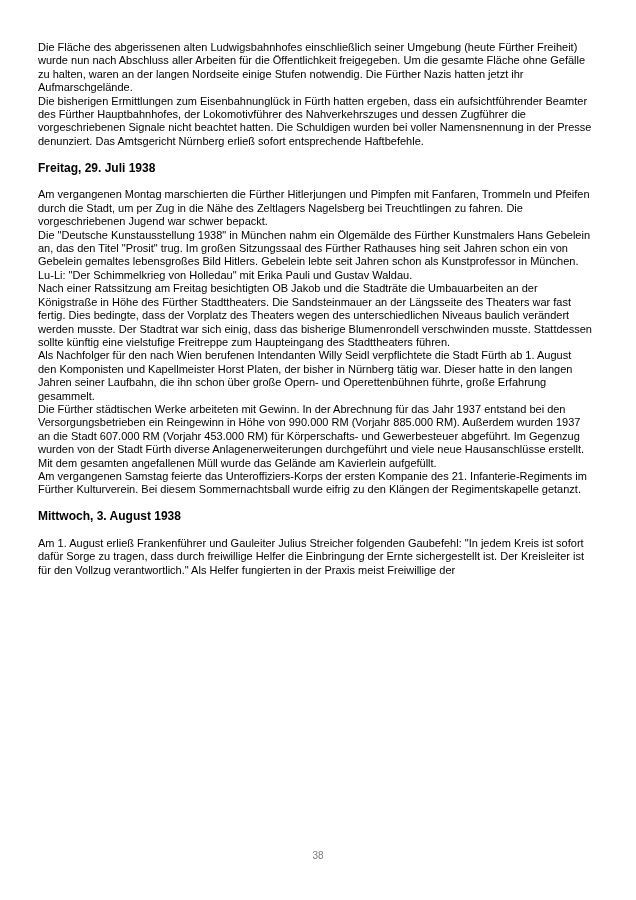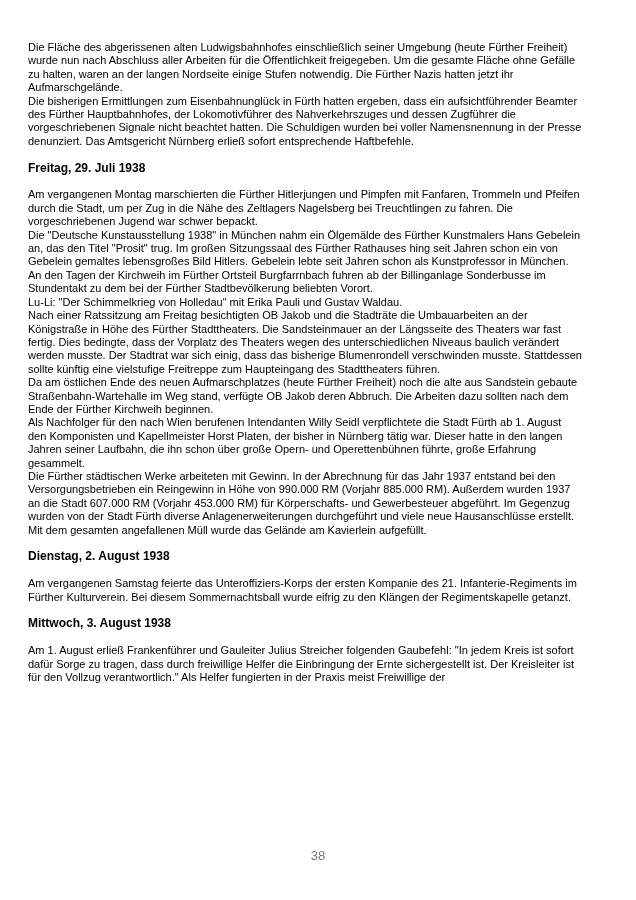--- a/index.html
+++ b/index.html
@@ -10,21 +10,21 @@
   body {
     position: relative;
     width: 636px;
     height: 900px;
     font-family: "Liberation Sans", "DejaVu Sans", sans-serif;
     color: #000000;
     overflow: hidden;
   }
   .content {
     position: absolute;
-    left: 28px;
+    left: 38px;
     top: 41px;
     width: 554px;
     font-size: 11px;
     line-height: 13.4px;
     text-align: left;
   }
   .content p {
     margin: 0;
   }
   .content h2 {
@@ -32,55 +32,52 @@
     line-height: 13.4px;
     font-weight: bold;
     margin: 13.4px 0;
   }
   .page-number {
     position: absolute;
     top: 850px;
     left: 0;
     width: 636px;
     text-align: center;
-    font-size: 13px;
+    font-size: 10px;
     line-height: 11px;
     color: #7a7a7a;
   }
 </style>
 </head>
 <body>
 
 <div class="content">
 
   <section>
     <p>Die Fläche des abgerissenen alten Ludwigsbahnhofes einschließlich seiner Umgebung (heute Fürther Freiheit) wurde nun nach Abschluss aller Arbeiten für die Öffentlichkeit freigegeben. Um die gesamte Fläche ohne Gefälle zu halten, waren an der langen Nordseite einige Stufen notwendig. Die Fürther Nazis hatten jetzt ihr Aufmarschgelände.</p>
     <p>Die bisherigen Ermittlungen zum Eisenbahnunglück in Fürth hatten ergeben, dass ein aufsichtführender Beamter des Fürther Hauptbahnhofes, der Lokomotivführer des Nahverkehrszuges und dessen Zugführer die vorgeschriebenen Signale nicht beachtet hatten. Die Schuldigen wurden bei voller Namensnennung in der Presse denunziert. Das Amtsgericht Nürnberg erließ sofort entsprechende Haftbefehle.</p>
   </section>
 
   <section>
     <h2>Freitag, 29. Juli 1938</h2>
     <p>Am vergangenen Montag marschierten die Fürther Hitlerjungen und Pimpfen mit Fanfaren, Trommeln und Pfeifen durch die Stadt, um per Zug in die Nähe des Zeltlagers Nagelsberg bei Treuchtlingen zu fahren. Die vorgeschriebenen Jugend war schwer bepackt.</p>
     <p>Die "Deutsche Kunstausstellung 1938" in München nahm ein Ölgemälde des Fürther Kunstmalers Hans Gebelein an, das den Titel "Prosit" trug. Im großen Sitzungssaal des Fürther Rathauses hing seit Jahren schon ein von Gebelein gemaltes lebensgroßes Bild Hitlers. Gebelein lebte seit Jahren schon als Kunstprofessor in München.</p>
-    <p>An den Tagen der Kirchweih im Fürther Ortsteil Burgfarrnbach fuhren ab der Billinganlage Sonderbusse im Stundentakt zu dem bei der Fürther Stadtbevölkerung beliebten Vorort.</p>
     <p>Lu-Li: "Der Schimmelkrieg von Holledau" mit Erika Pauli und Gustav Waldau.</p>
   </section>
 
   <section>
     <p>Nach einer Ratssitzung am Freitag besichtigten OB Jakob und die Stadträte die Umbauarbeiten an der Königstraße in Höhe des Fürther Stadttheaters. Die Sandsteinmauer an der Längsseite des Theaters war fast fertig. Dies bedingte, dass der Vorplatz des Theaters wegen des unterschiedlichen Niveaus baulich verändert werden musste. Der Stadtrat war sich einig, dass das bisherige Blumenrondell verschwinden musste. Stattdessen sollte künftig eine vielstufige Freitreppe zum Haupteingang des Stadttheaters führen.</p>
-    <p>Da am östlichen Ende des neuen Aufmarschplatzes (heute Fürther Freiheit) noch die alte aus Sandstein gebaute Straßenbahn-Wartehalle im Weg stand, verfügte OB Jakob deren Abbruch. Die Arbeiten dazu sollten nach dem Ende der Fürther Kirchweih beginnen.</p>
   </section>
 
   <section>
     <p>Als Nachfolger für den nach Wien berufenen Intendanten Willy Seidl verpflichtete die Stadt Fürth ab 1. August den Komponisten und Kapellmeister Horst Platen, der bisher in Nürnberg tätig war. Dieser hatte in den langen Jahren seiner Laufbahn, die ihn schon über große Opern- und Operettenbühnen führte, große Erfahrung gesammelt.</p>
     <p>Die Fürther städtischen Werke arbeiteten mit Gewinn. In der Abrechnung für das Jahr 1937 entstand bei den Versorgungsbetrieben ein Reingewinn in Höhe von 990.000 RM (Vorjahr 885.000 RM). Außerdem wurden 1937 an die Stadt 607.000 RM (Vorjahr 453.000 RM) für Körperschafts- und Gewerbesteuer abgeführt. Im Gegenzug wurden von der Stadt Fürth diverse Anlagenerweiterungen durchgeführt und viele neue Hausanschlüsse erstellt. Mit dem gesamten angefallenen Müll wurde das Gelände am Kavierlein aufgefüllt.</p>
   </section>
 
   <section>
-    <h2>Dienstag, 2. August 1938</h2>
     <p>Am vergangenen Samstag feierte das Unteroffiziers-Korps der ersten Kompanie des 21. Infanterie-Regiments im Fürther Kulturverein. Bei diesem Sommernachtsball wurde eifrig zu den Klängen der Regimentskapelle getanzt.</p>
   </section>
 
   <section>
     <h2>Mittwoch, 3. August 1938</h2>
     <p>Am 1. August erließ Frankenführer und Gauleiter Julius Streicher folgenden Gaubefehl: "In jedem Kreis ist sofort dafür Sorge zu tragen, dass durch freiwillige Helfer die Einbringung der Ernte sichergestellt ist. Der Kreisleiter ist für den Vollzug verantwortlich." Als Helfer fungierten in der Praxis meist Freiwillige der</p>
   </section>
 
 </div>
 

